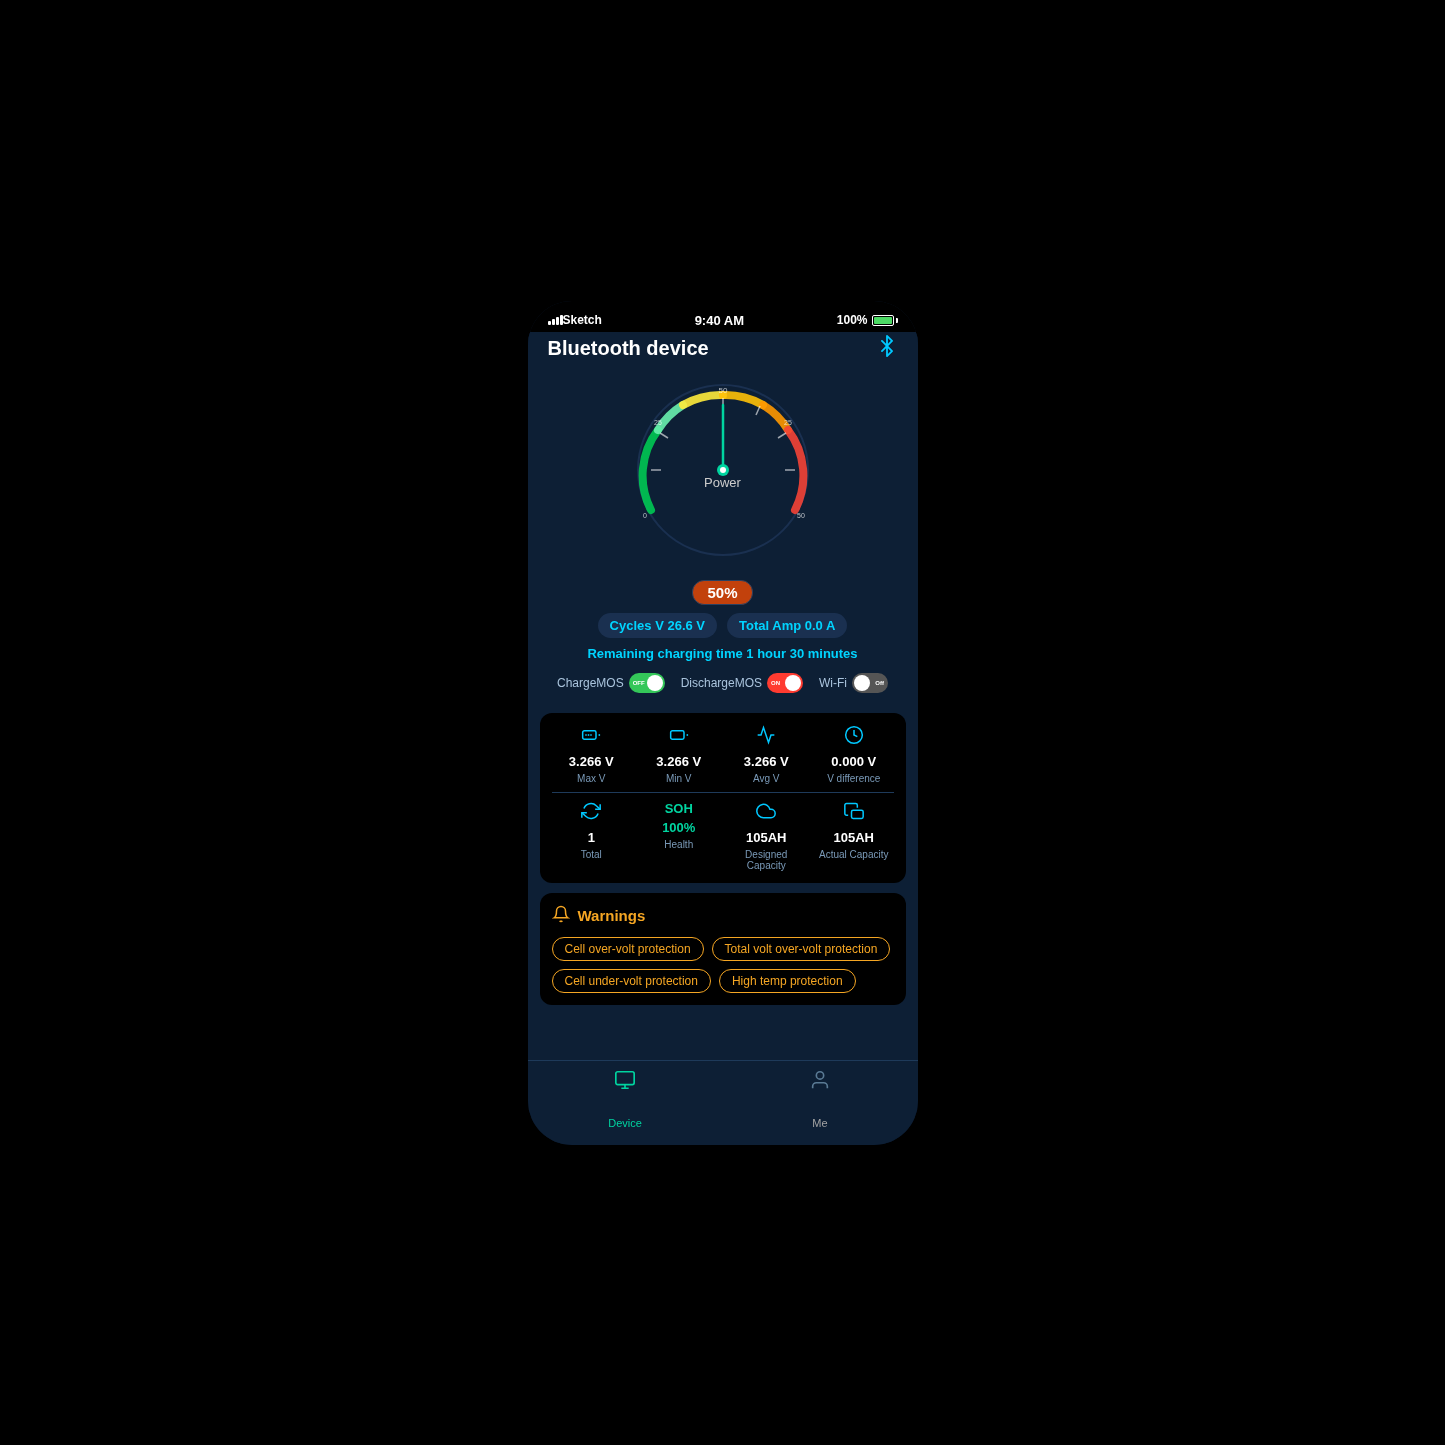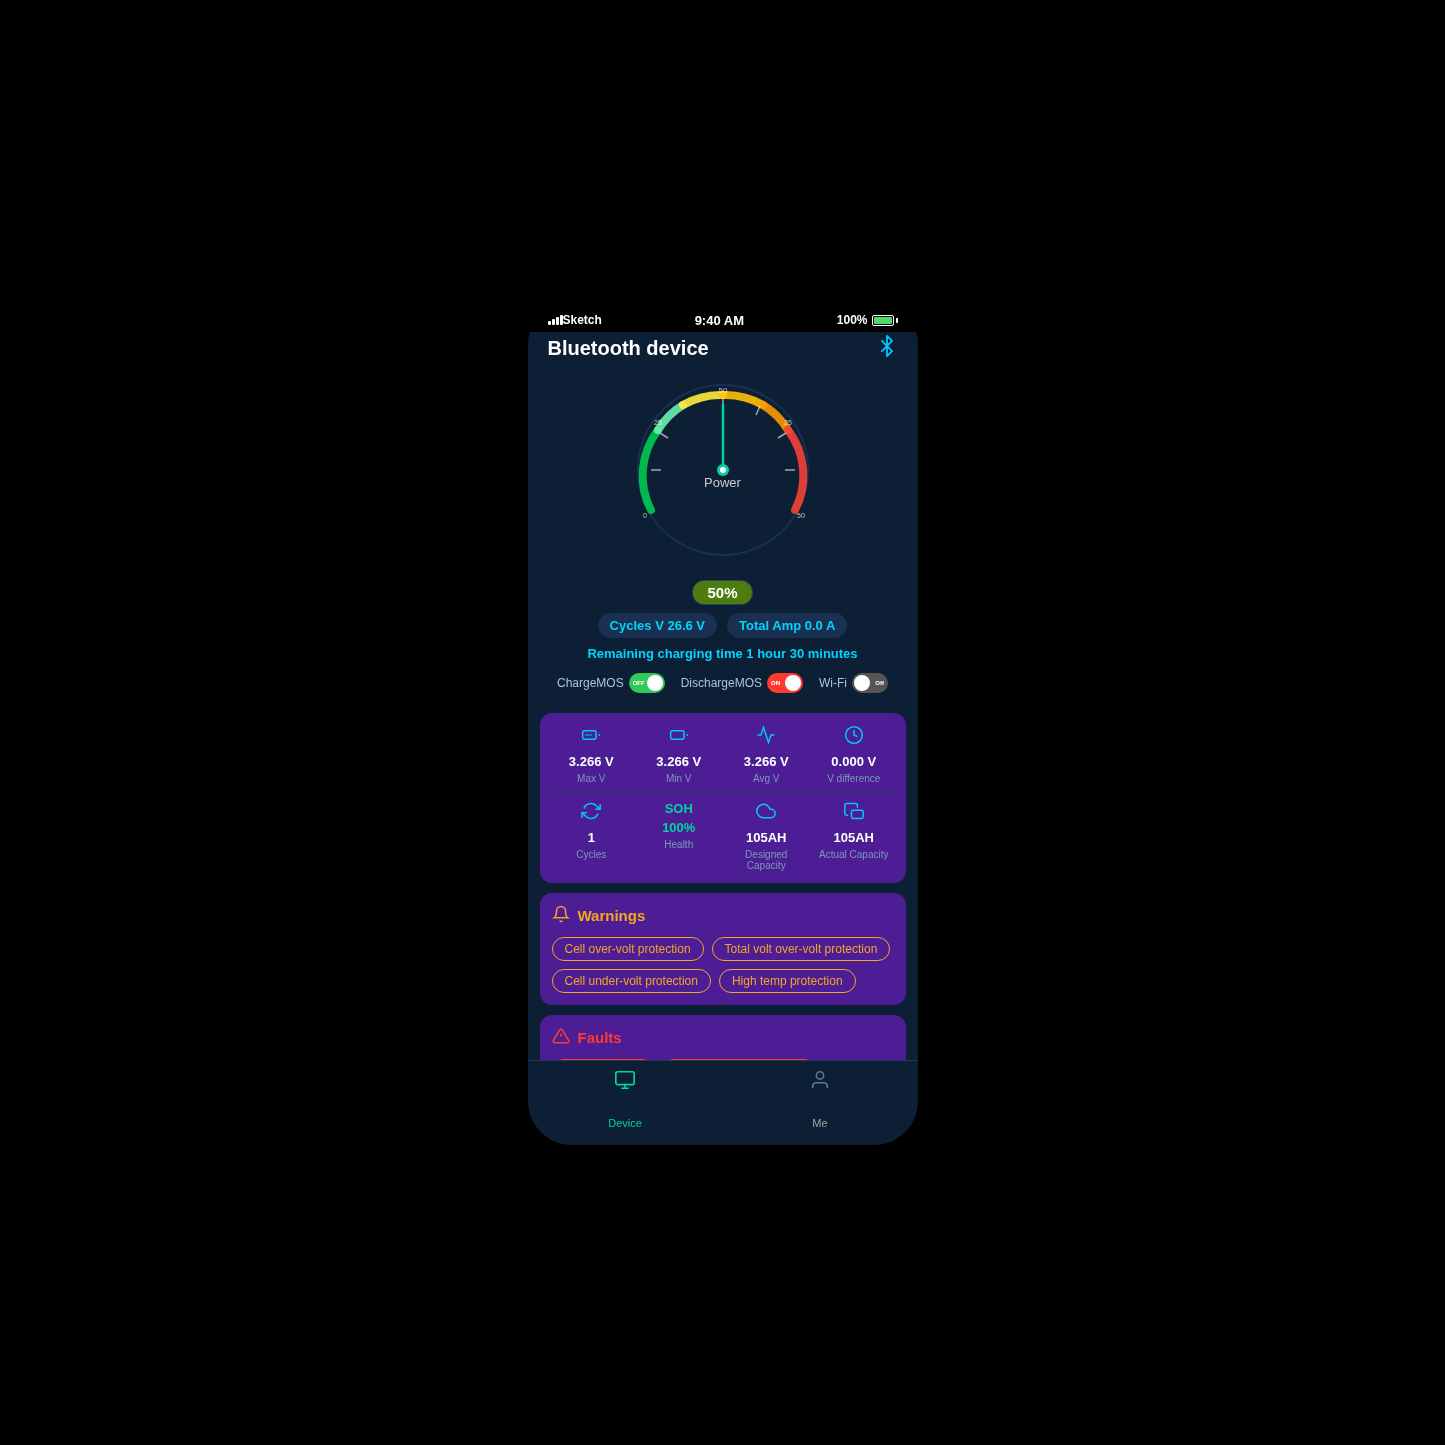--- a/index.html
+++ b/index.html
@@ -108,21 +108,21 @@
       text-align: center;
       color: #fff;
     }
     .gauge-power-label {
       font-size: 13px;
       color: #ccc;
       margin-top: 24px;
       display: block;
     }
     .gauge-percent-badge {
-      background: #4d7c0f;
+      background: #c2410c;
       border: 1px solid #2a4060;
       border-radius: 12px;
       padding: 3px 14px;
       color: #fff;
       font-size: 15px;
       font-weight: 600;
       margin-top: 4px;
     }
 
     
@@ -189,21 +189,21 @@
       position: absolute;
       font-size: 7px;
       font-weight: 700;
       color: #fff;
     }
     .toggle-label-off { right: 4px; }
     .toggle-label-on { left: 4px; }
 
     
     .card {
-      background: #4c1d95;
+      background: #000000;
       border-radius: 12px;
       margin: 0 12px 10px;
       padding: 12px;
     }
 
     
     .metrics-grid {
       display: grid;
       grid-template-columns: repeat(4, 1fr);
       gap: 8px;
@@ -450,21 +450,21 @@
       <div class="metrics-grid">
         <div class="metric-item">
           <span class="metric-icon">
             <svg width="20" height="20" viewBox="0 0 24 24" fill="none" stroke="#00c8ff" stroke-width="1.8">
                 <path d="M23 4v6h-6"></path>
                 <path d="M1 20v-6h6"></path>
                 <path d="M3.51 9a9 9 0 0 1 14.85-3.36L23 10M1 14l4.64 4.36A9 9 0 0 0 20.49 15"></path>
               </svg>
           </span>
           <span class="metric-value">1</span>
-          <span class="metric-label">Cycles</span>
+          <span class="metric-label">Total</span>
         </div>
         <div class="metric-item">
           <span class="metric-icon metric-value-teal" style="font-size:13px;font-weight:700">SOH</span>
           <span class="metric-value metric-value-teal">100%</span>
           <span class="metric-label">Health</span>
         </div>
         <div class="metric-item">
           <span class="metric-icon">
             <svg width="20" height="20" viewBox="0 0 24 24" fill="none" stroke="#00c8ff" stroke-width="1.8">
                 <path d="M18 10h-1.26A8 8 0 1 0 9 20h9a5 5 0 0 0 0-10z"></path>
@@ -497,36 +497,20 @@
         <span class="section-title-yellow">Warnings</span>
       </div>
       <div class="tags-container">
         <span class="tag-yellow">Cell over-volt protection</span>
         <span class="tag-yellow">Total volt over-volt protection</span>
         <span class="tag-yellow">Cell under-volt protection</span>
         <span class="tag-yellow">High temp protection</span>
       </div>
     </div>
 
-    <div class="card">
-      <div class="section-header">
-        <span class="fault-icon">
-          <svg width="18" height="18" viewBox="0 0 24 24" fill="none" stroke="#ff3b30" stroke-width="2">
-              <path d="M10.29 3.86L1.82 18a2 2 0 0 0 1.71 3h16.94a2 2 0 0 0 1.71-3L13.71 3.86a2 2 0 0 0-3.42 0z"></path>
-              <line x1="12" y1="9" x2="12" y2="13"></line>
-              <line x1="12" y1="17" x2="12.01" y2="17"></line>
-            </svg>
-        </span>
-        <span class="section-title-red">Faults</span>
-      </div>
-      <div class="tags-container">
-        <span class="tag-red">C-MOS failure</span>
-        <span class="tag-red">Voltage detection failure</span>
-      </div>
-    </div>
 
   </div>
 
   <div class="bottom-nav">
     <div class="nav-item nav-active">
       <span class="nav-icon">
         <svg width="22" height="22" viewBox="0 0 24 24" fill="none" stroke="#00d4a0" stroke-width="1.8">
             <rect x="2" y="3" width="20" height="14" rx="2"></rect>
             <line x1="8" y1="21" x2="16" y2="21"></line>
             <line x1="12" y1="17" x2="12" y2="21"></line>

